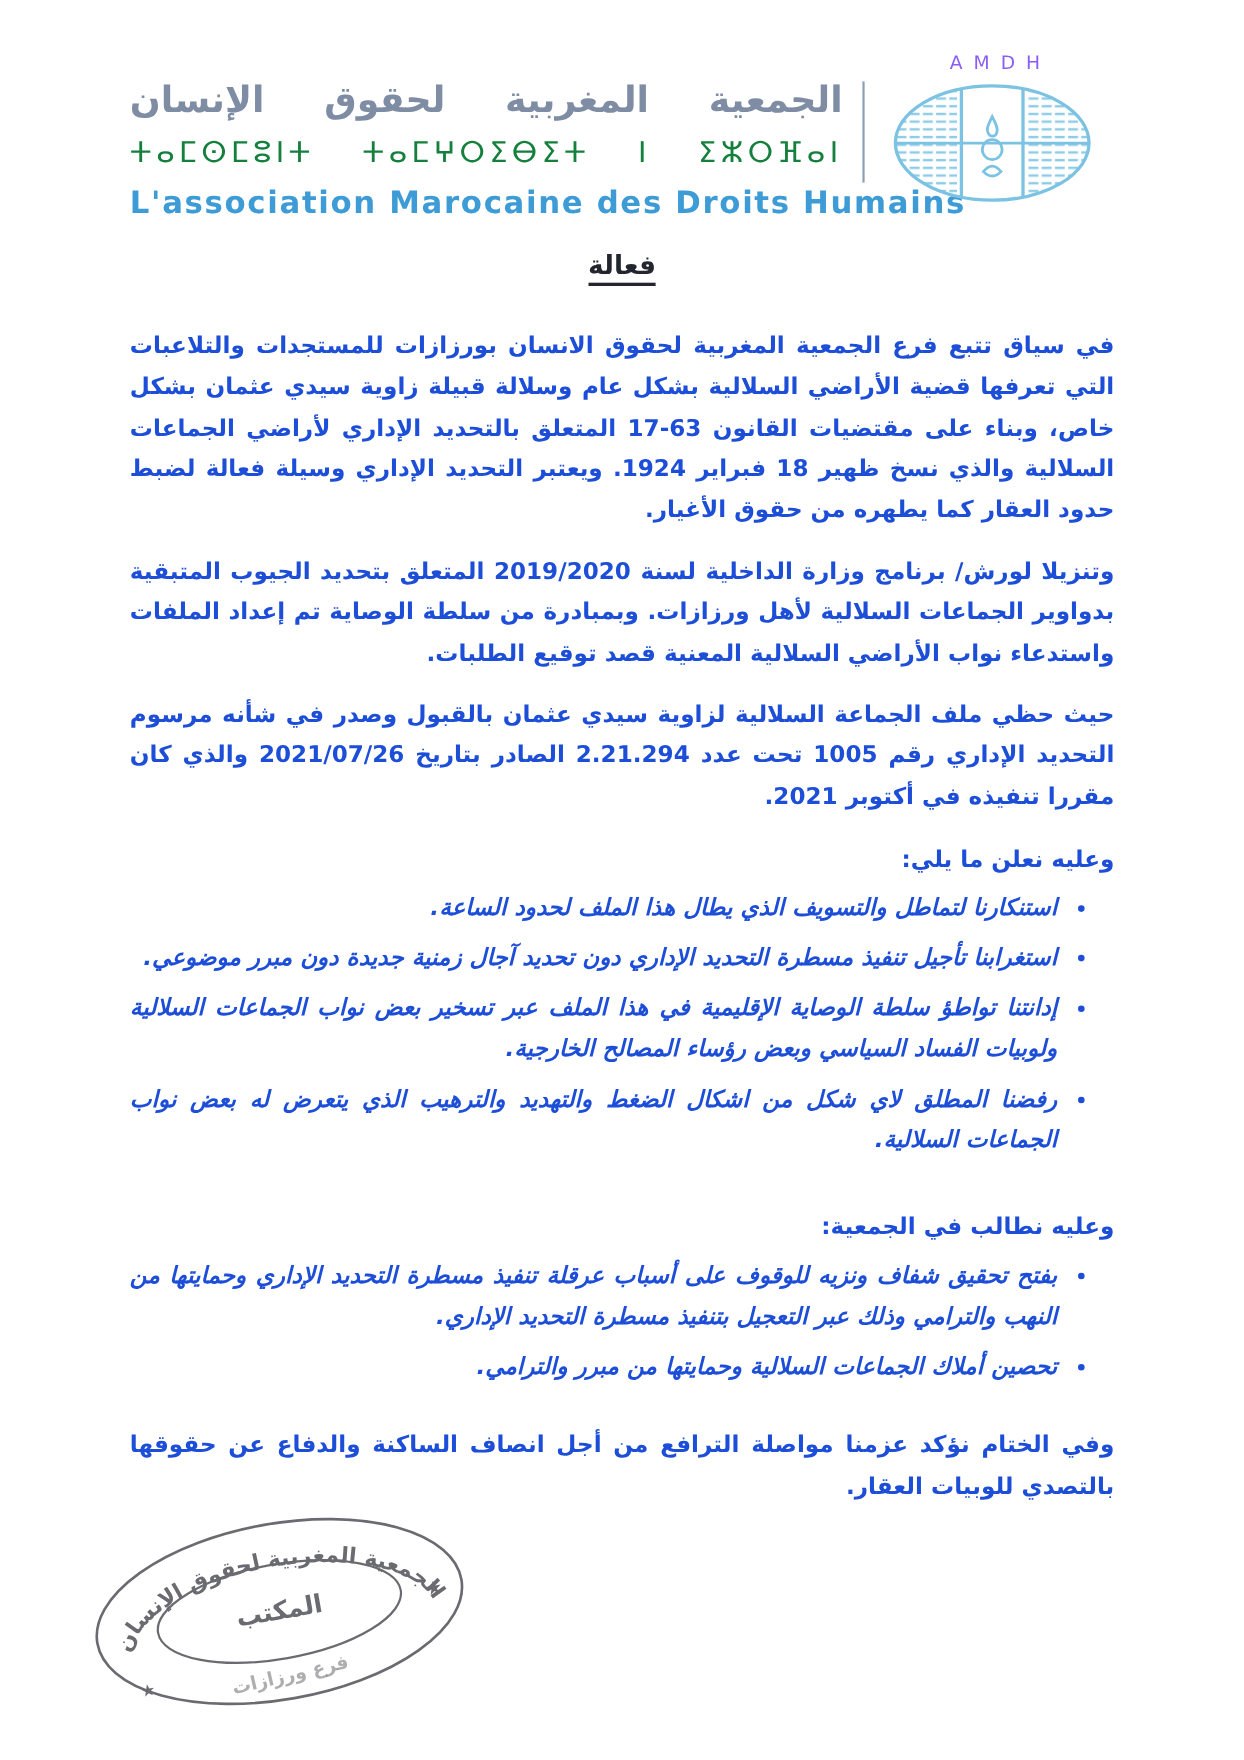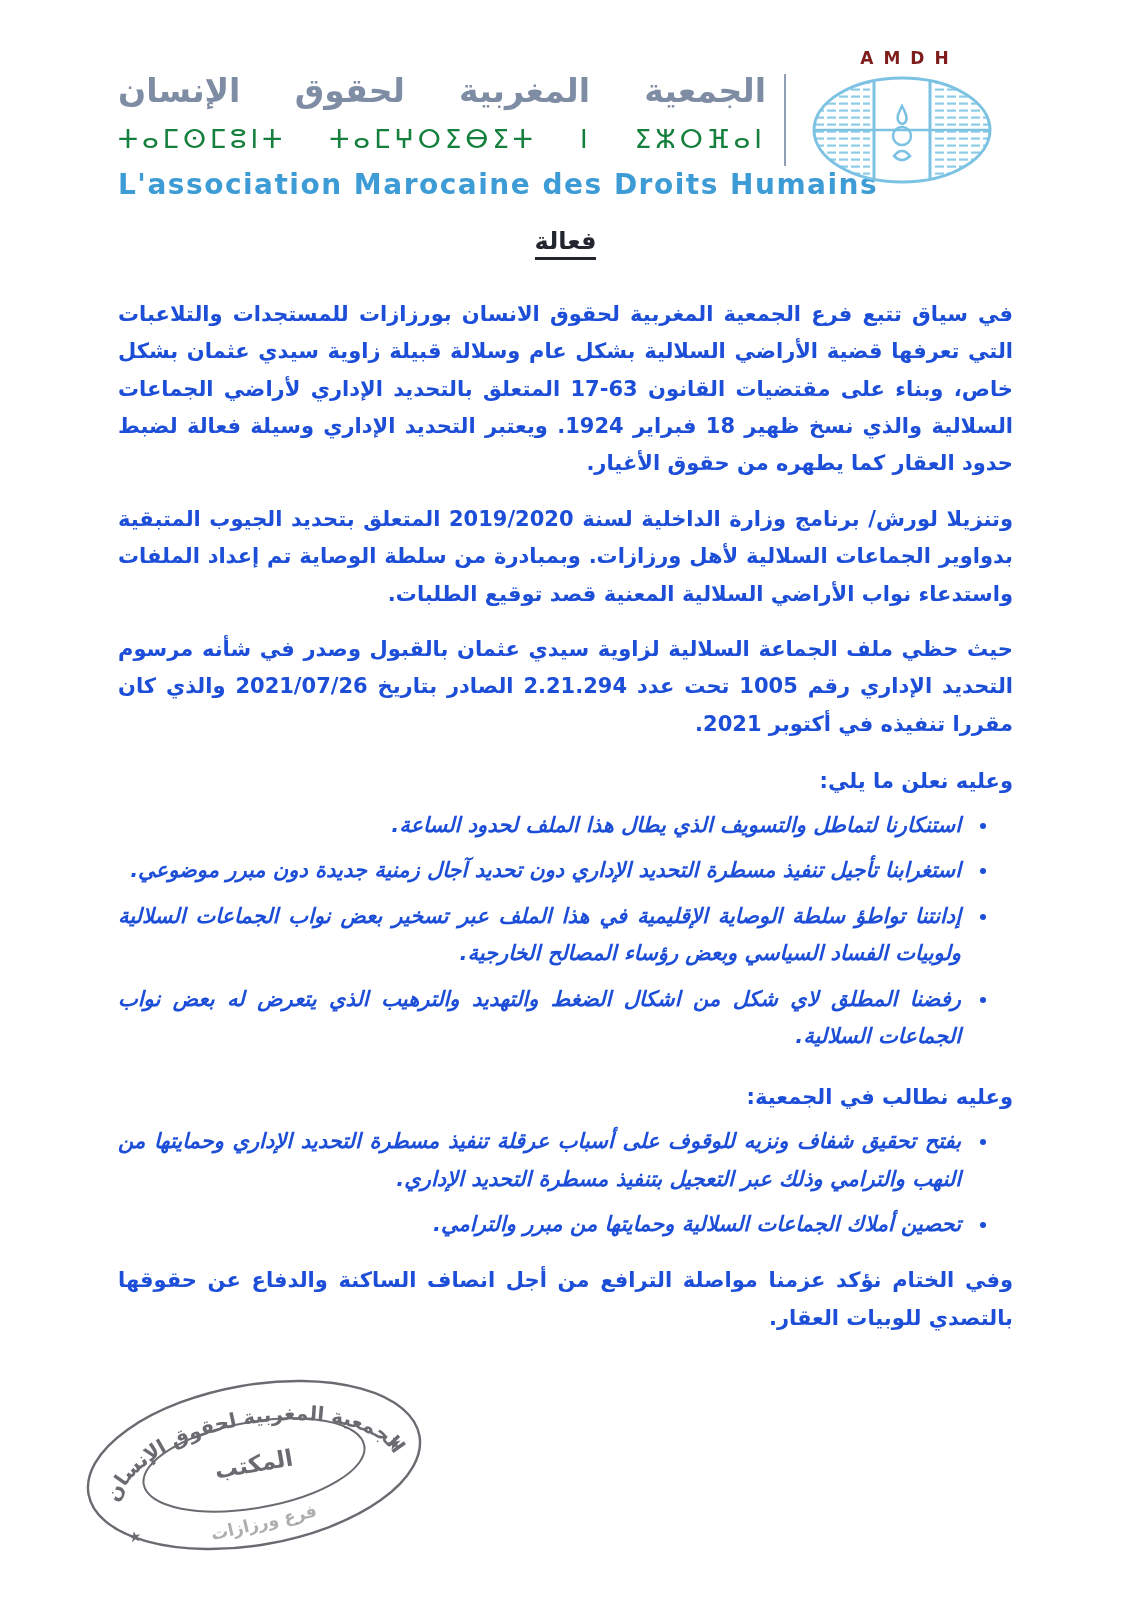--- a/index.html
+++ b/index.html
@@ -30,21 +30,21 @@
   .org-fr {
     color:#3d9bd5; font-size:28px; font-weight:bold; margin-top:16px;
     direction:ltr; letter-spacing:1.5px; white-space:nowrap;
   }
   .header-divider {
     width:2px; height:92px; background:#8fa0b4; margin:30px 16px 0 18px;
     flex:none;
   }
   .logo-block { flex:none; width:205px; text-align:center; padding-top:4px; }
   .logo-acronym {
-    color:#7f1d1d; font-size:17px; font-weight:bold; letter-spacing:10px;
+    color:#8b5cf6; font-size:17px; font-weight:normal; letter-spacing:10px;
     margin-bottom:4px; padding-left:10px;
   }
 
   
   .doc-title-wrap { text-align:center; margin-top:26px; }
   .doc-title {
     display:inline-block; color:#23262e; font-size:24px; font-weight:bold;
     border-bottom:3px solid #23262e; padding-bottom:2px;
   }
   .body-text { direction:rtl; color:#1d4ed8; margin-top:36px; }
@@ -53,21 +53,21 @@
     text-align:justify; margin:0 0 18px 0;
   }
   .section-heading {
     font-size:21px; font-weight:bold; margin:26px 0 14px 0; 
   }
   ul.statement-list { margin:0 0 10px 0; padding:0 46px 0 0; list-style:disc; }
   ul.statement-list li {
     font-size:21px; font-weight:bold; line-height:1.78;
     text-align:justify; padding-right:6px; margin-bottom:8px;font-style:italic;
   }
-  .closing-para { margin-top:19px; }
+  .closing-para { margin-top:34px; }
   .signoff {
     direction:rtl; text-align:left; font-size:21px; font-weight:bold;
     color:#23262e; margin:52px 0 0 0; padding-left:74px;
   }
 
   
   .stamp {
     position:absolute; left:78px; top:1372px; width:352px; height:186px;
     transform:rotate(-10deg); opacity:0.82;
   }
@@ -126,21 +126,21 @@
     <p class="para">حيث حظي ملف الجماعة السلالية لزاوية سيدي عثمان بالقبول وصدر في شأنه مرسوم التحديد الإداري رقم 1005 تحت عدد 2.21.294 الصادر بتاريخ 2021/07/26 والذي كان مقررا تنفيذه في أكتوبر 2021.</p>
 
     <div class="section-heading">وعليه نعلن ما يلي:</div>
     <ul class="statement-list">
       <li>استنكارنا لتماطل والتسويف الذي يطال هذا الملف لحدود الساعة.</li>
       <li>استغرابنا تأجيل تنفيذ مسطرة التحديد الإداري دون تحديد آجال زمنية جديدة دون مبرر موضوعي.</li>
       <li>إدانتنا تواطؤ سلطة الوصاية الإقليمية في هذا الملف عبر تسخير بعض نواب الجماعات السلالية ولوبيات الفساد السياسي وبعض رؤساء المصالح الخارجية.</li>
       <li>رفضنا المطلق لاي شكل من اشكال الضغط والتهديد والترهيب الذي يتعرض له بعض نواب الجماعات السلالية.</li>
     </ul>
 
-    <div class="section-heading" style="margin-top:30px;">وعليه نطالب في الجمعية:</div>
+    <div class="section-heading" style="margin-top:48px;">وعليه نطالب في الجمعية:</div>
     <ul class="statement-list">
       <li>بفتح تحقيق شفاف ونزيه للوقوف على أسباب عرقلة تنفيذ مسطرة التحديد الإداري وحمايتها من النهب والترامي وذلك عبر التعجيل بتنفيذ مسطرة التحديد الإداري.</li>
       <li>تحصين أملاك الجماعات السلالية وحمايتها من مبرر والترامي.</li>
     </ul>
 
     <p class="para closing-para">وفي الختام نؤكد عزمنا مواصلة الترافع من أجل انصاف الساكنة والدفاع عن حقوقها بالتصدي للوبيات العقار.</p>
   </div>
 
 
   <div class="stamp">

